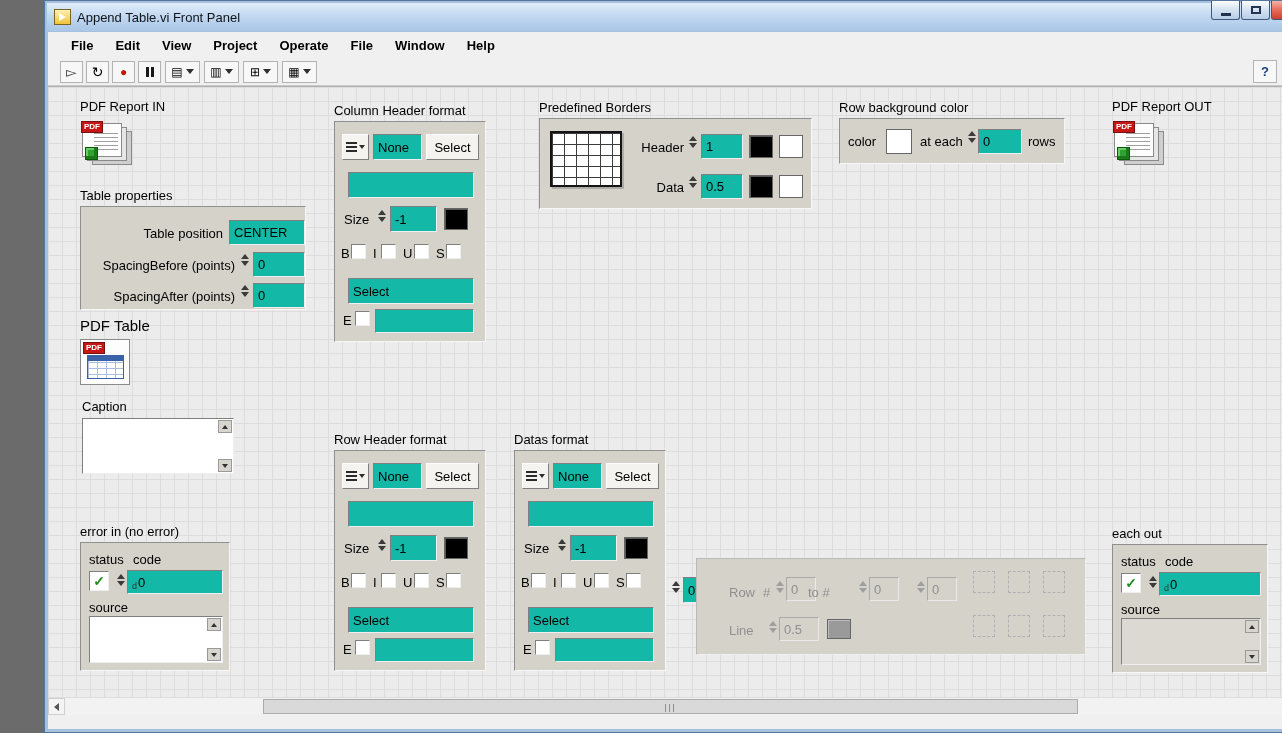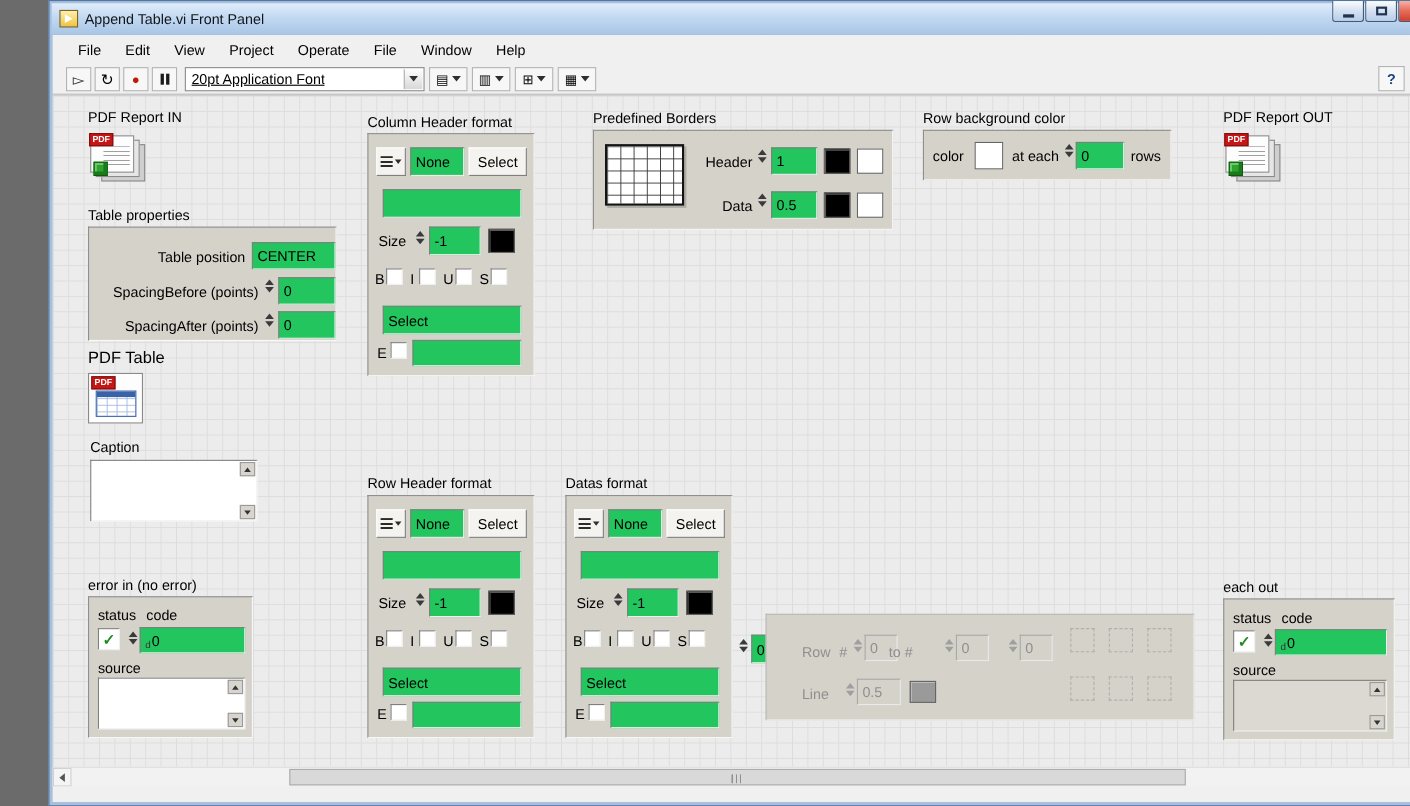--- a/index.html
+++ b/index.html
@@ -21,21 +21,21 @@
   .glyph-max{width:10px;height:8px;border:2px solid #223350;}
   .glyph-close{position:relative;width:12px;height:11px;}
   .glyph-close::before,.glyph-close::after{content:"";position:absolute;left:5px;top:0;width:2px;height:11px;background:#fff;}
   .glyph-close::before{transform:rotate(45deg);}
   .glyph-close::after{transform:rotate(-45deg);}
 
   .client{position:absolute;left:3px;right:3px;top:31px;bottom:3px;background:#f0f0f0;}
 
   
   .menubar{position:absolute;left:0;right:0;top:0;height:26px;background:#f0f0f0;display:flex;align-items:center;padding-left:12px;}
-  .menu-item{padding:4px 11px;white-space:nowrap;}
+  .menu-item{padding:4px 11px;white-space:nowrap;font-weight:bold;}
   .toolbar{position:absolute;left:0;right:0;top:26px;height:28px;background:#f0f0f0;display:flex;align-items:center;padding-left:12px;gap:3px;border-bottom:1px solid #c9c9c9;}
   .tb-btn{width:23px;height:22px;background:#f7f7f7;border:1px solid #b3b3b3;display:flex;align-items:center;justify-content:center;font-size:14px;line-height:1;}
   .run-glyph{color:#2d2d2d;}
   .abort-glyph{color:#c21807;font-size:12px;}
   .pause-bars{display:flex;gap:2px;}
   .pause-bars i{display:block;width:3px;height:10px;background:#1a1a1a;}
   .tb-font{width:218px;height:22px;background:#fff;border:1px solid #8a8a8a;display:flex;align-items:center;padding:0 5px;position:relative;margin-left:4px;}
   .tb-font .label{text-decoration:underline;white-space:nowrap;overflow:hidden;}
   .tb-font .drop{position:absolute;right:1px;top:1px;bottom:1px;width:17px;background:linear-gradient(#fdfdfd,#d8d8d8);border-left:1px solid #aaa;display:flex;align-items:center;justify-content:center;}
   .tb-drop{width:35px;height:22px;background:#f7f7f7;border:1px solid #b3b3b3;display:flex;align-items:center;justify-content:center;gap:3px;font-size:12px;margin-left:1px;}
@@ -65,21 +65,21 @@
   .h-thumb{position:absolute;top:1px;bottom:1px;left:215px;width:815px;background:#d9d9d9;border:1px solid #ababab;}
   .h-thumb::after{content:"";position:absolute;left:50%;top:4px;margin-left:-6px;width:12px;height:8px;
     background:repeating-linear-gradient(90deg,#8f8f8f 0 1px,transparent 1px 4px);}
   .footer{position:absolute;left:0;right:0;bottom:0;height:14px;background:#f0f0f0;}
 
   
   .abs{position:absolute;}
   .lv-label{font-size:13px;color:#000;white-space:nowrap;}
   .big-label{font-size:15px;}
   .cluster{position:relative;background:#d5d2ca;border:1px solid;border-color:#8f8f8f #f7f7f7 #f7f7f7 #8f8f8f;margin-top:3px;}
-  .field{position:absolute;background:#22c55e;border:1px solid;border-color:#7f7f7f #efefef #efefef #7f7f7f;
+  .field{position:absolute;background:#14b8a6;border:1px solid;border-color:#7f7f7f #efefef #efefef #7f7f7f;
     display:flex;align-items:center;padding:0 4px;font-size:13px;white-space:nowrap;overflow:hidden;}
   .btn3d{position:absolute;background:#f4f3f0;border:1px solid;border-color:#fdfdfd #7f7f7f #7f7f7f #fdfdfd;
     display:flex;align-items:center;justify-content:center;font-size:13px;}
   .cb{position:absolute;width:15px;height:15px;background:#fff;border:1px solid;border-color:#7f7f7f #efefef #efefef #7f7f7f;}
   .spin{position:absolute;width:11px;display:flex;flex-direction:column;gap:2px;align-items:center;}
   .spin .u{width:0;height:0;border-left:4px solid transparent;border-right:4px solid transparent;border-bottom:5px solid #3a3a3a;}
   .spin .d{width:0;height:0;border-left:4px solid transparent;border-right:4px solid transparent;border-top:5px solid #3a3a3a;}
   .swatch{position:absolute;border:1px solid #666;box-shadow:inset 1px 1px 0 rgba(255,255,255,.35);}
   .radix{font-size:9px;color:#333;margin-right:1px;align-self:flex-end;padding-bottom:2px;}
   .check-btn{position:absolute;width:20px;height:20px;background:#fff;border:1px solid;border-color:#7f7f7f #efefef #efefef #7f7f7f;
@@ -185,26 +185,20 @@
         </div>
       <div class="tb-btn">
           <span class="abort-glyph">●</span>
         </div>
       <div class="tb-btn">
           <span class="pause-bars">
             <i></i>
             <i></i>
           </span>
         </div>
-      <div class="tb-font">
-        <span class="label">20pt Application Font</span>
-        <span class="drop">
-            <span class="tri-dn"></span>
-          </span>
-      </div>
       <div class="tb-drop">
         <span>▤</span>
           <span class="tri-dn"></span>
       </div>
       <div class="tb-drop">
         <span>▥</span>
           <span class="tri-dn"></span>
       </div>
       <div class="tb-drop">
         <span>⊞</span>

